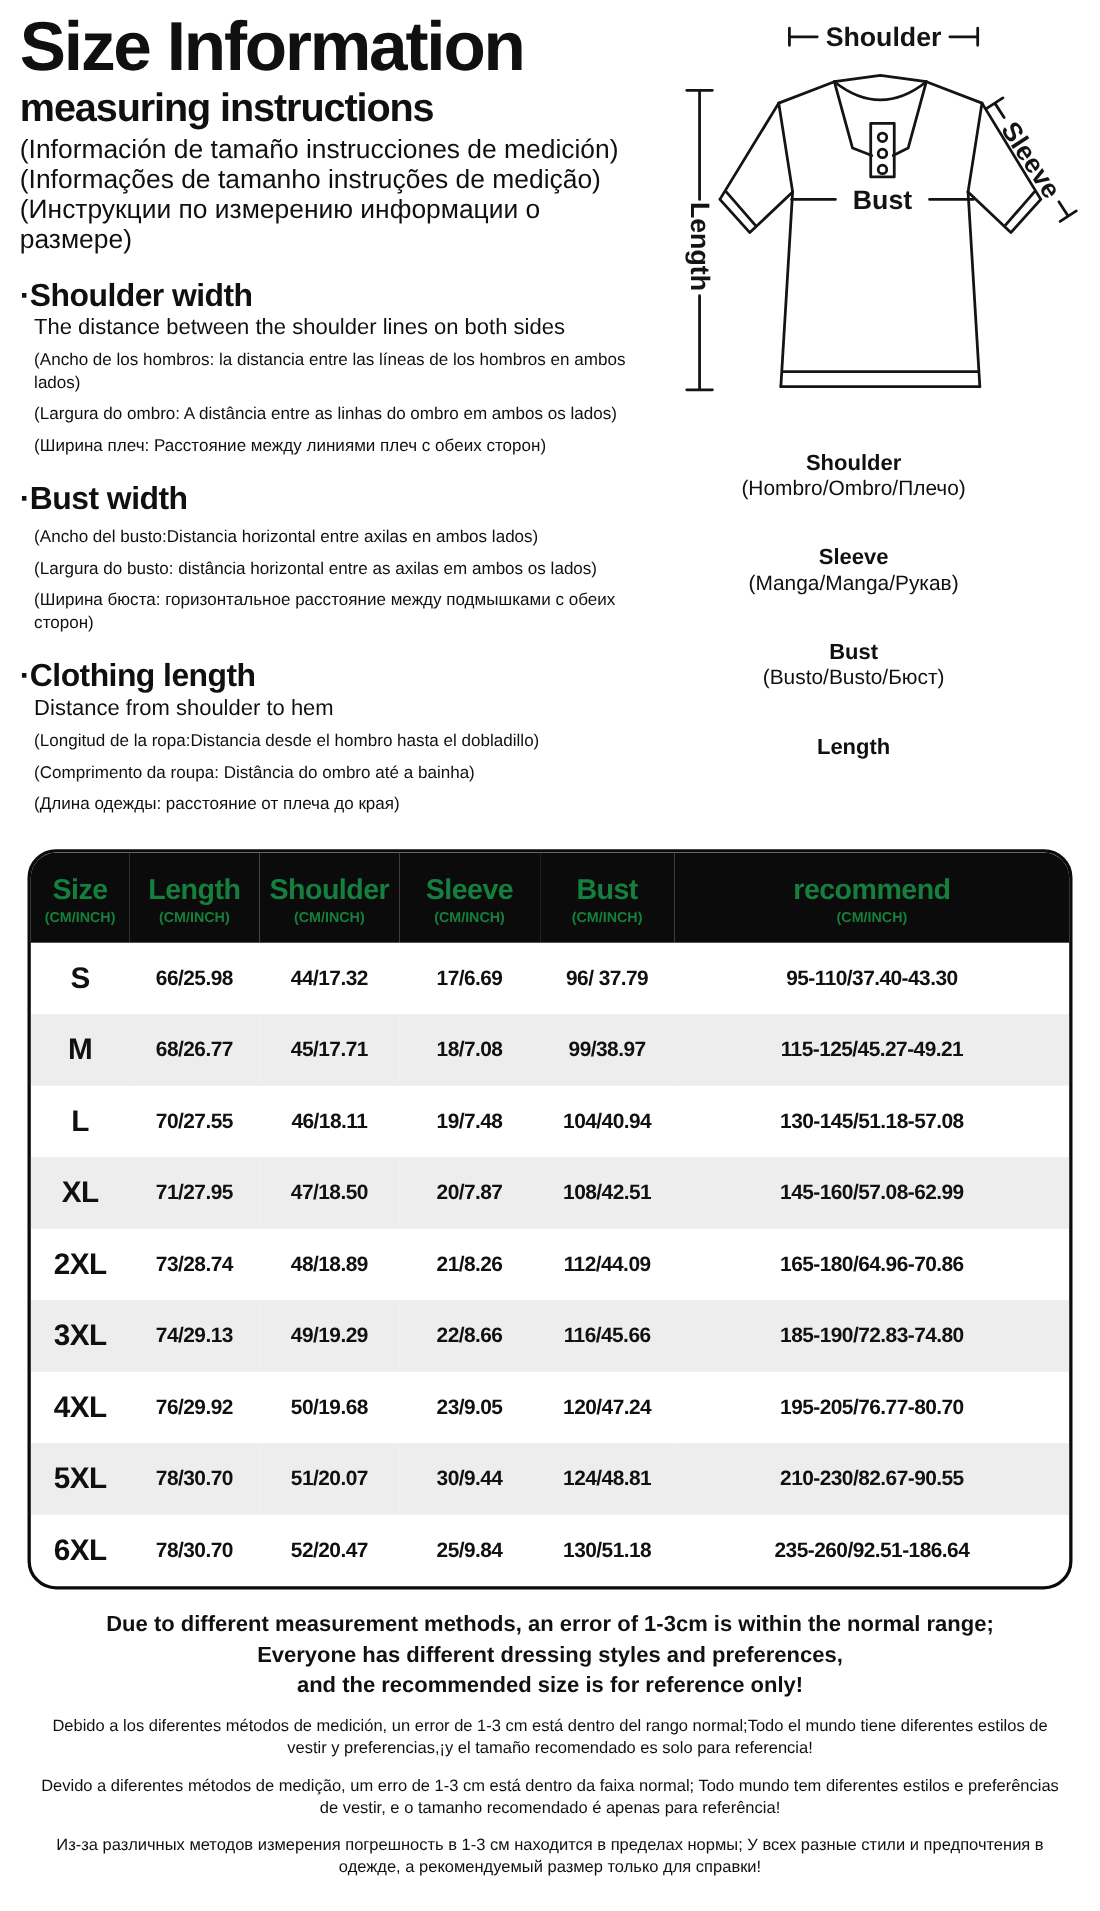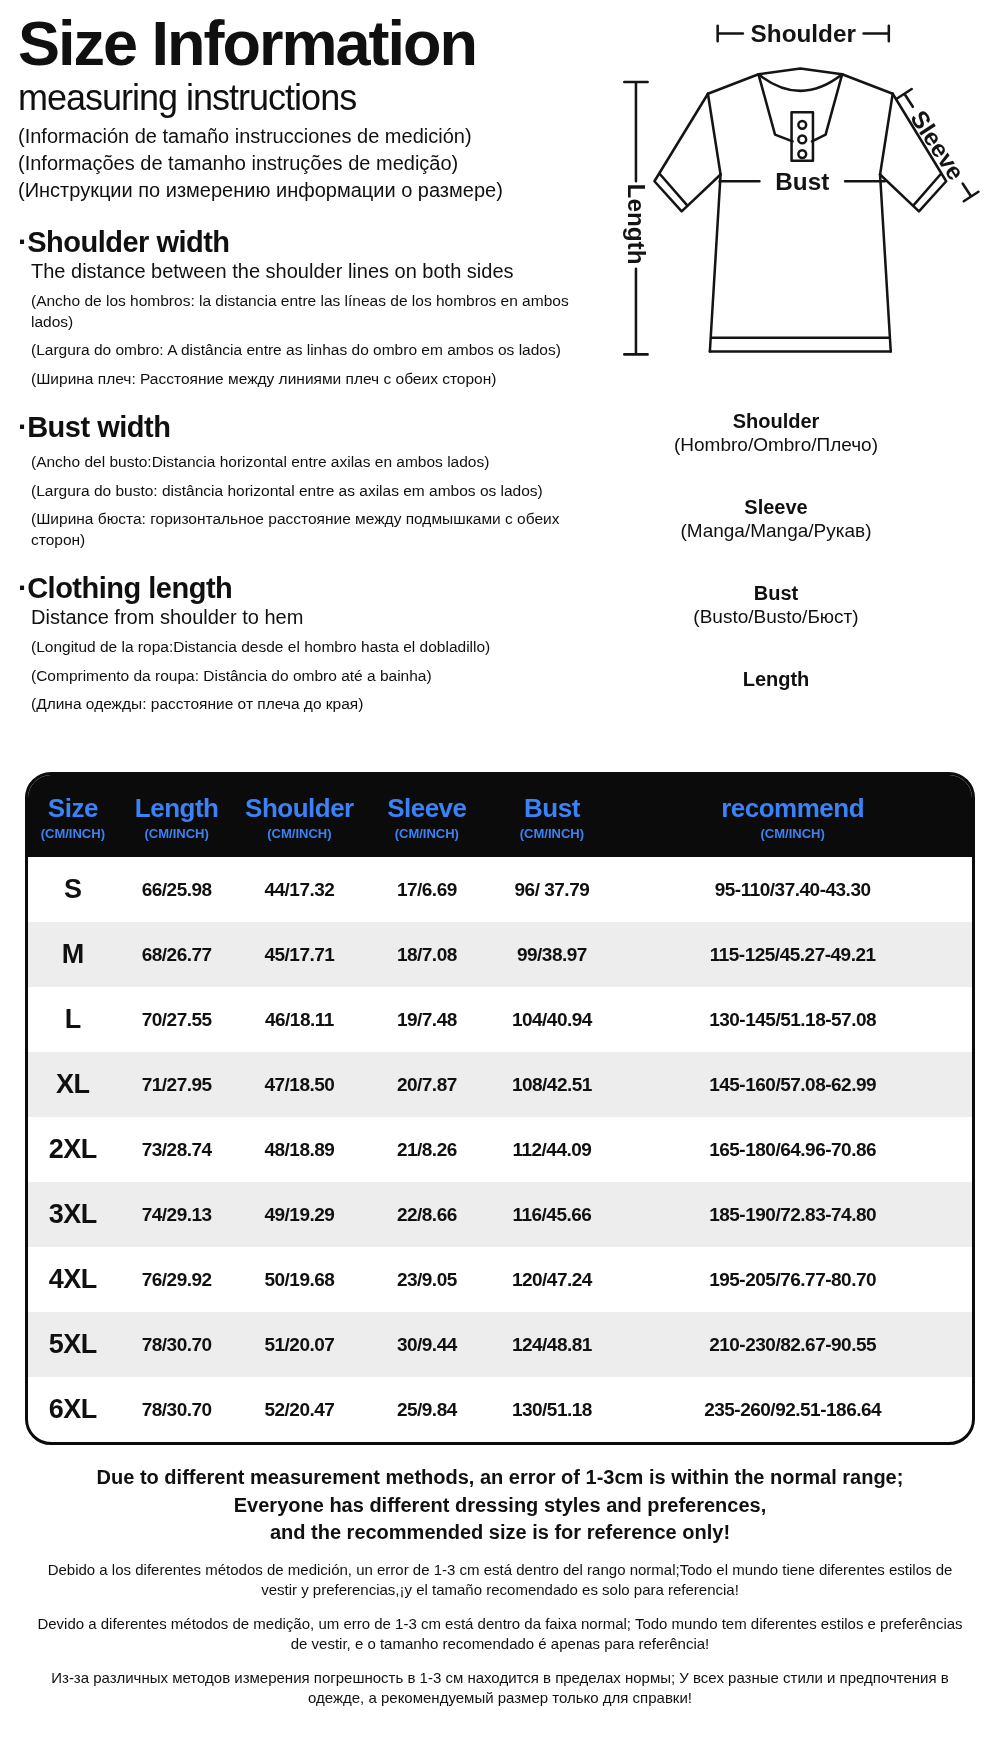--- a/index.html
+++ b/index.html
@@ -3,44 +3,44 @@
 <meta charset="utf-8">
 <style>
   * { margin:0; padding:0; box-sizing:border-box; }
   html, body { background:#ffffff; }
   body {
     width:1000px; height:1737px; position:relative; overflow:hidden;
     font-family:"Liberation Sans", sans-serif; color:#101010;
   }
   .left-col { position:absolute; left:18px; top:10px; width:552px; }
   .main-title { font-size:63px; font-weight:700; letter-spacing:-2px; line-height:66px; white-space:nowrap; }
-  .sub-title  { font-size:36px; font-weight:400; letter-spacing:-1px; line-height:40px; margin-top:2px; }
+  .sub-title  { font-size:36px; font-weight:700; letter-spacing:-1px; line-height:40px; margin-top:2px; }
   .paren { margin-top:5px; }
-  .paren p { font-size:20px; line-height:27px; }
+  .paren p { font-size:24px; line-height:27px; }
   .measure-section { margin-top:22px; }
   .sec-title { font-size:29px; font-weight:700; line-height:33px; letter-spacing:-0.5px; }
   .sec-desc  { font-size:20px; line-height:24px; margin-left:13px; }
   .sec-trans { margin-left:13px; }
   .sec-trans p { font-size:15.5px; line-height:20.5px; margin-top:8px; }
 
   .right-col { position:absolute; left:562px; top:14px; width:428px; }
   .shirt-svg { display:block; }
   .shirt-svg text { font-family:"Liberation Sans", sans-serif; font-weight:600; }
   .legend { margin-top:6px; }
   .legend-group { text-align:center; margin-top:38px; }
   .legend-group:first-child { margin-top:0; }
   .legend-label { font-size:20px; font-weight:700; line-height:24px; }
   .legend-trans { font-size:19px; line-height:24px;text-align:center; }
 
   .size-table-wrap {
     position:absolute; left:25px; top:772px; width:950px;
     border:3px solid #0b0b0b; border-radius:26px; overflow:hidden; background:#fff;
   }
   table { width:100%; border-collapse:collapse; table-layout:fixed; }
-  thead th { background:#0b0b0b; color:#3b82f6; padding:18px 0 14px; vertical-align:middle; }
+  thead th { background:#0b0b0b; color:#15803d; padding:18px 0 14px; vertical-align:middle; }
   .th-main { display:block; font-size:26px; font-weight:700; line-height:30px; letter-spacing:-0.5px; }
   .th-sub  { display:block; font-size:13px;  font-weight:700; line-height:18px; margin-top:2px; }
   tbody td { height:65px; text-align:center; font-weight:700; font-size:19px; letter-spacing:-0.5px; white-space:nowrap; }
   tbody td:first-child { font-size:27px; }
   tbody tr.alt { background:#ededed; }
 
   .disclaimer { position:absolute; left:0; top:1464px; width:1000px; text-align:center; }
   .disc-en { font-size:20px; font-weight:700; line-height:27.5px; }
   .disc-small { font-size:15px; line-height:20.5px; margin:13px auto 0; max-width:930px; }
 </style>

